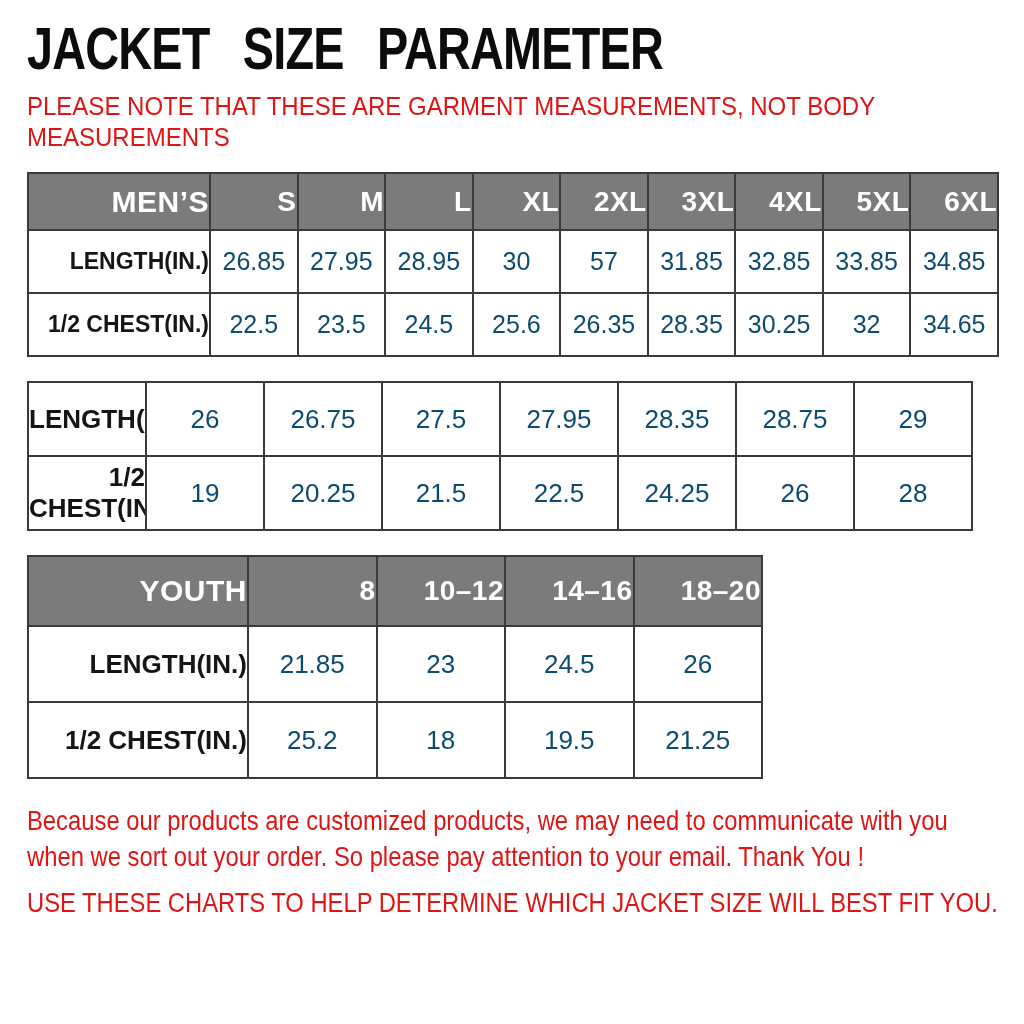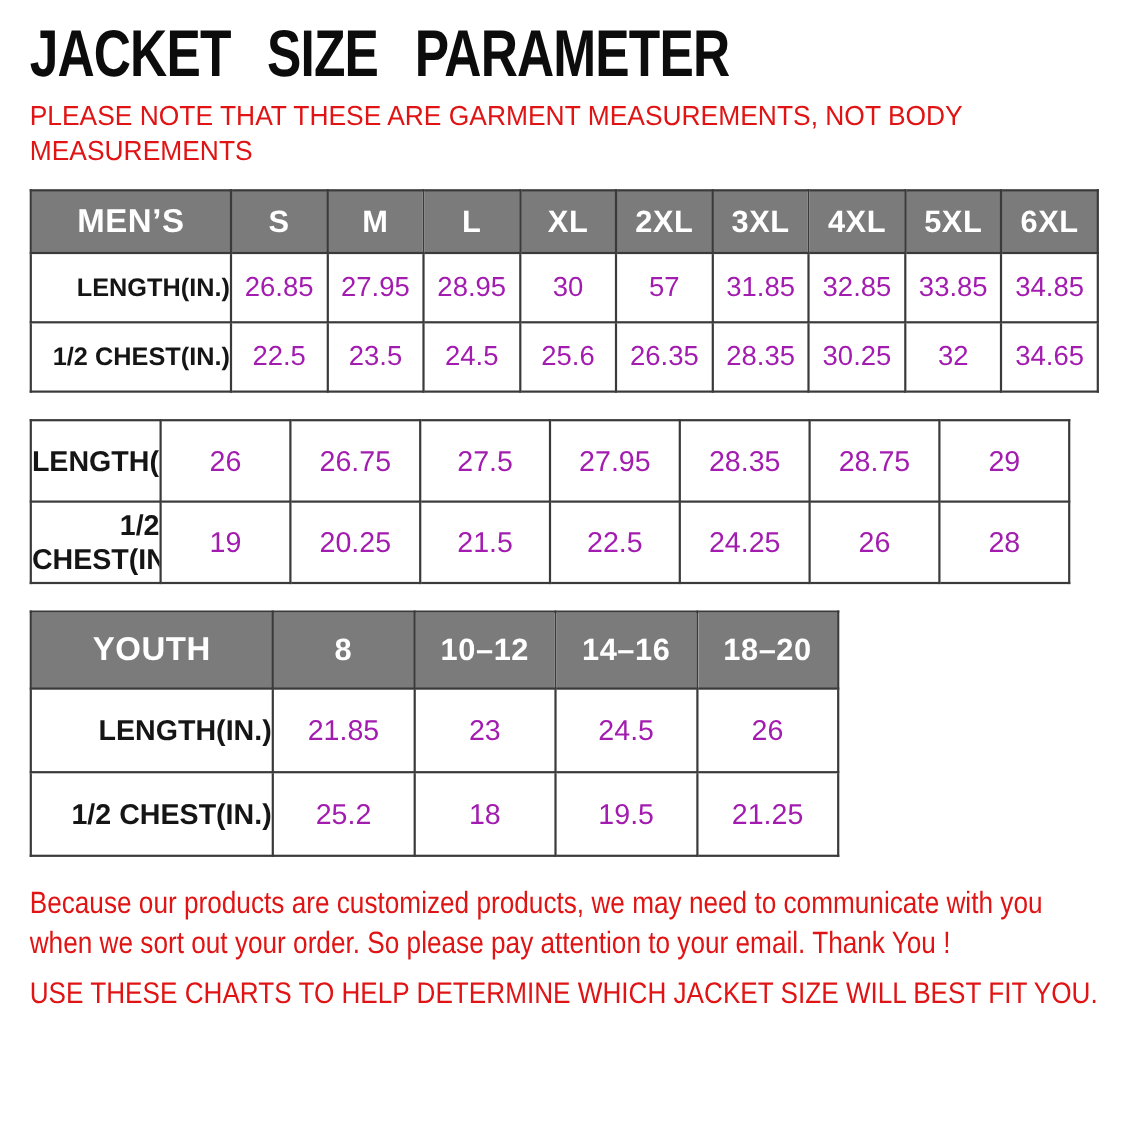--- a/index.html
+++ b/index.html
@@ -69,25 +69,26 @@
     border:2px solid #3a3a3a;
     text-align:center;
     vertical-align:middle;
     padding:0;
     overflow:hidden;
   }
   .size-table tr.head th{
     background:#7b7b7b;
     color:#ffffff;
     font-weight:bold;
+    text-align:right;
   }
   .size-table th.label-col{font-size:30px;letter-spacing:0.5px;}
   .size-table th.size{font-size:28px;letter-spacing:0.5px;}
   .size-table td.row-label{font-weight:bold;color:#151515;text-align:right;}
-  .size-table td.val{font-size:26px;color:#a21caf;}
+  .size-table td.val{font-size:26px;color:#0c4a6e;}
 
   .tbl-mens{width:972px;}
   .tbl-mens .label-col{width:180px;}
   .tbl-mens tr.head{height:57px;}
   .tbl-mens tr.data{height:63px;}
   .tbl-mens td.row-label{font-size:23px;}
   .tbl-mens td.val{font-size:25px;}
 
   .tbl-womens{width:946px;}
   .tbl-womens .label-col{width:218px;}

